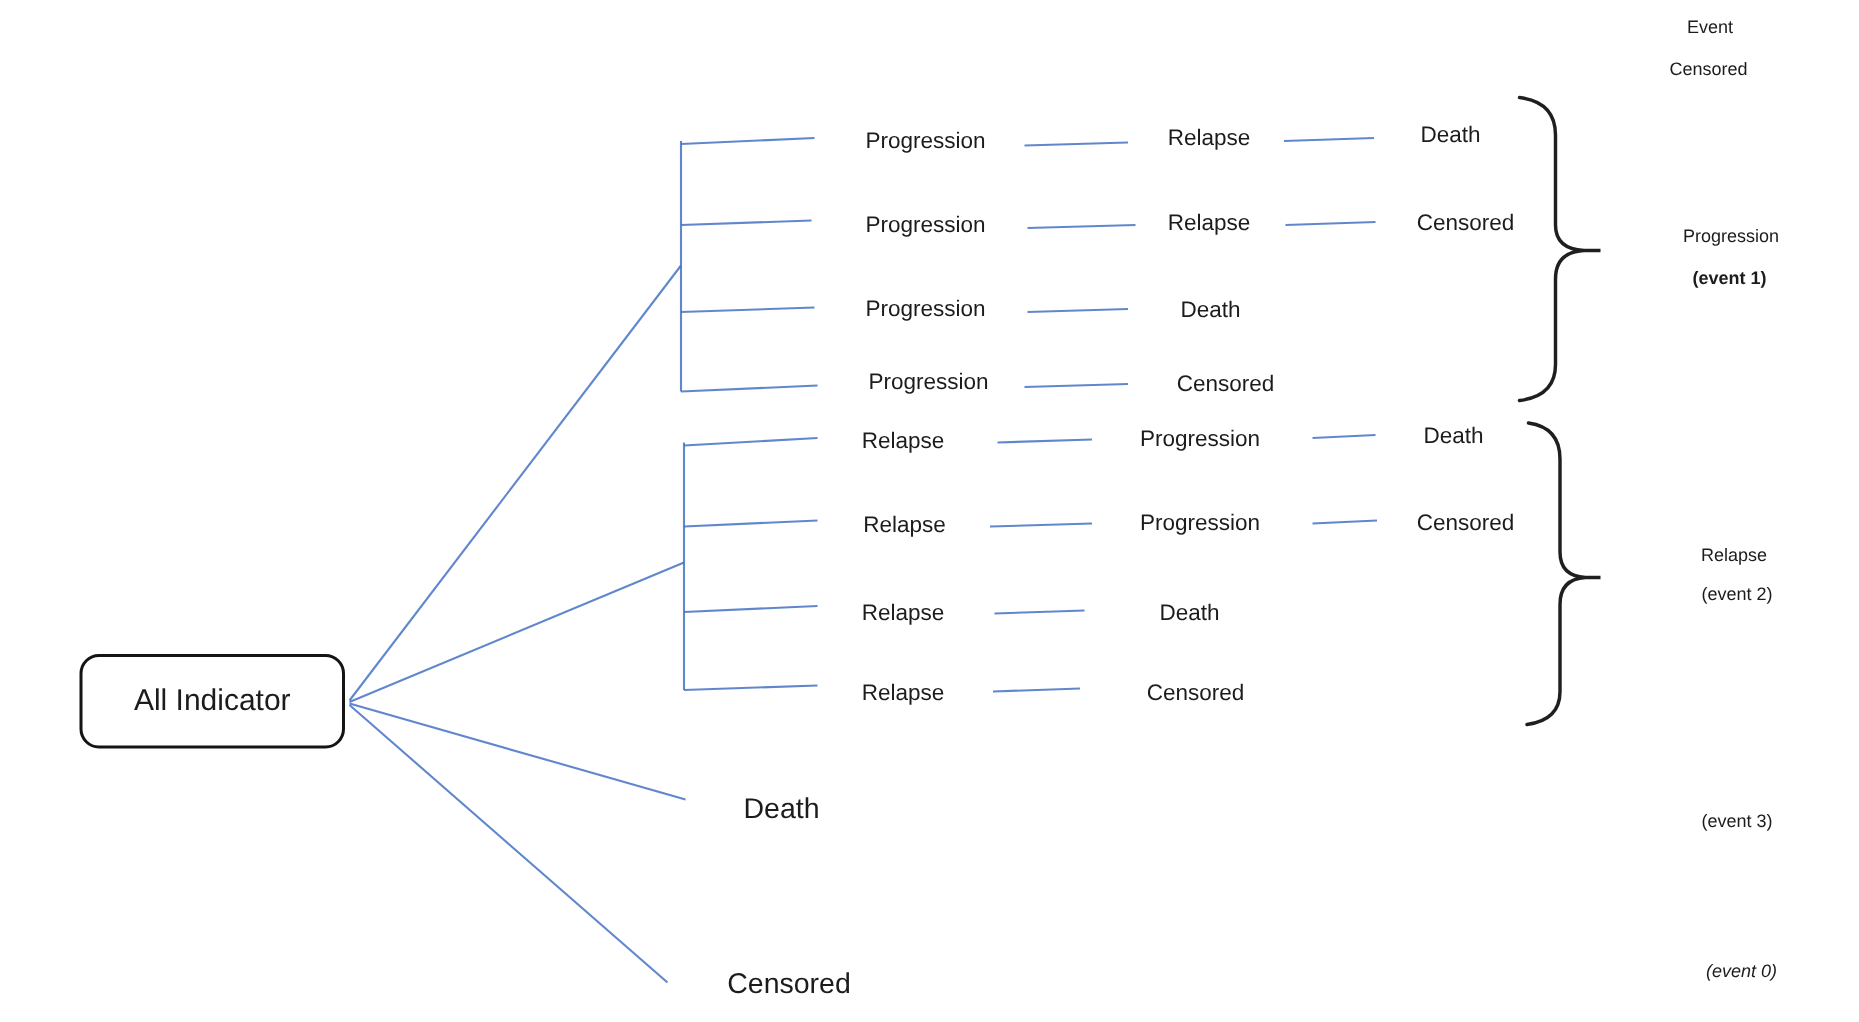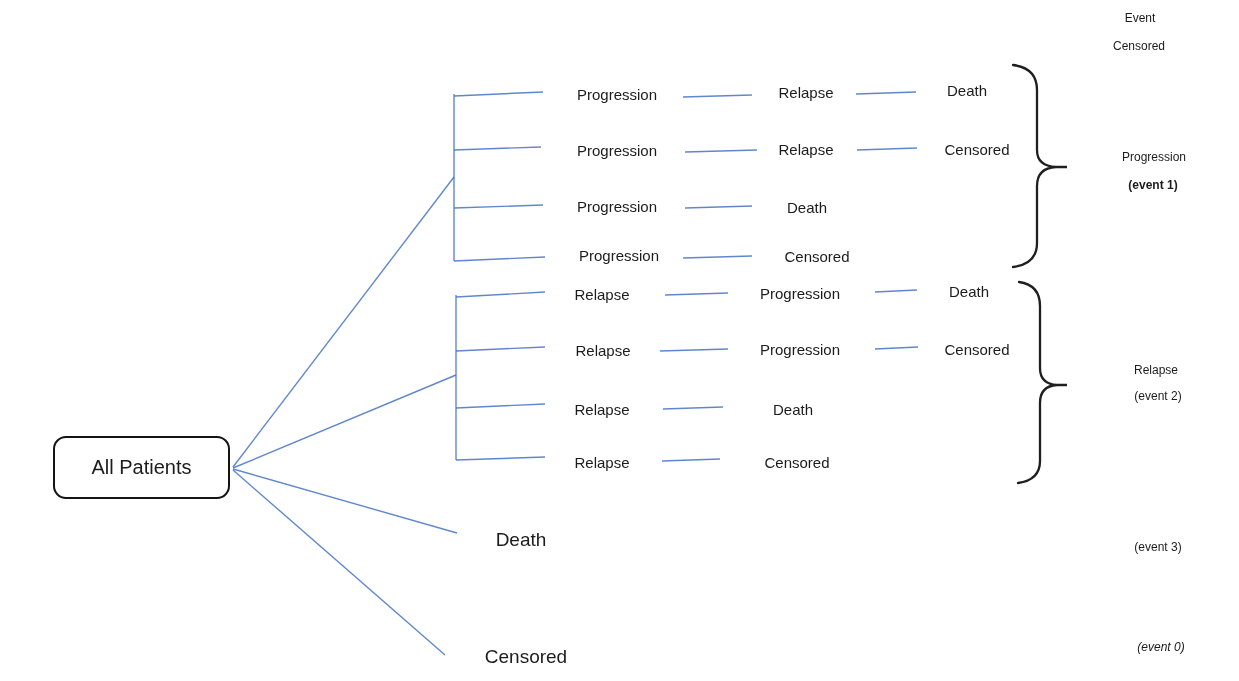--- a/index.html
+++ b/index.html
@@ -74,21 +74,21 @@
       <line x1="662" y1="461" x2="720" y2="459"></line>
     </g>
 
     <g stroke="#1f1f1f" stroke-width="2.3" fill="none" stroke-linecap="round">
       <path d="M1013,65 Q1037,68 1037,90 L1037,150 Q1037,166 1056,167 L1067,167 L1056,167 Q1037,168 1037,186 L1037,243 Q1037,264 1013,267"></path>
       <path d="M1019,282 Q1040,285 1040,306 L1040,368 Q1040,384 1057,385 L1067,385 L1057,385 Q1040,386 1040,403 L1040,461 Q1040,480 1018,483"></path>
     </g>
   </svg>
 
   <div id="root-box">
-    <span>All Patients</span>
+    <span>All Indicator</span>
   </div>
 
   <span class="lbl" style="left:617px; top:94px;">Progression</span>
   <span class="lbl" style="left:806px; top:92px;">Relapse</span>
   <span class="lbl" style="left:967px; top:90px;">Death</span>
 
   <span class="lbl" style="left:617px; top:150px;">Progression</span>
   <span class="lbl" style="left:806px; top:149px;">Relapse</span>
   <span class="lbl" style="left:977px; top:149px;">Censored</span>
 

